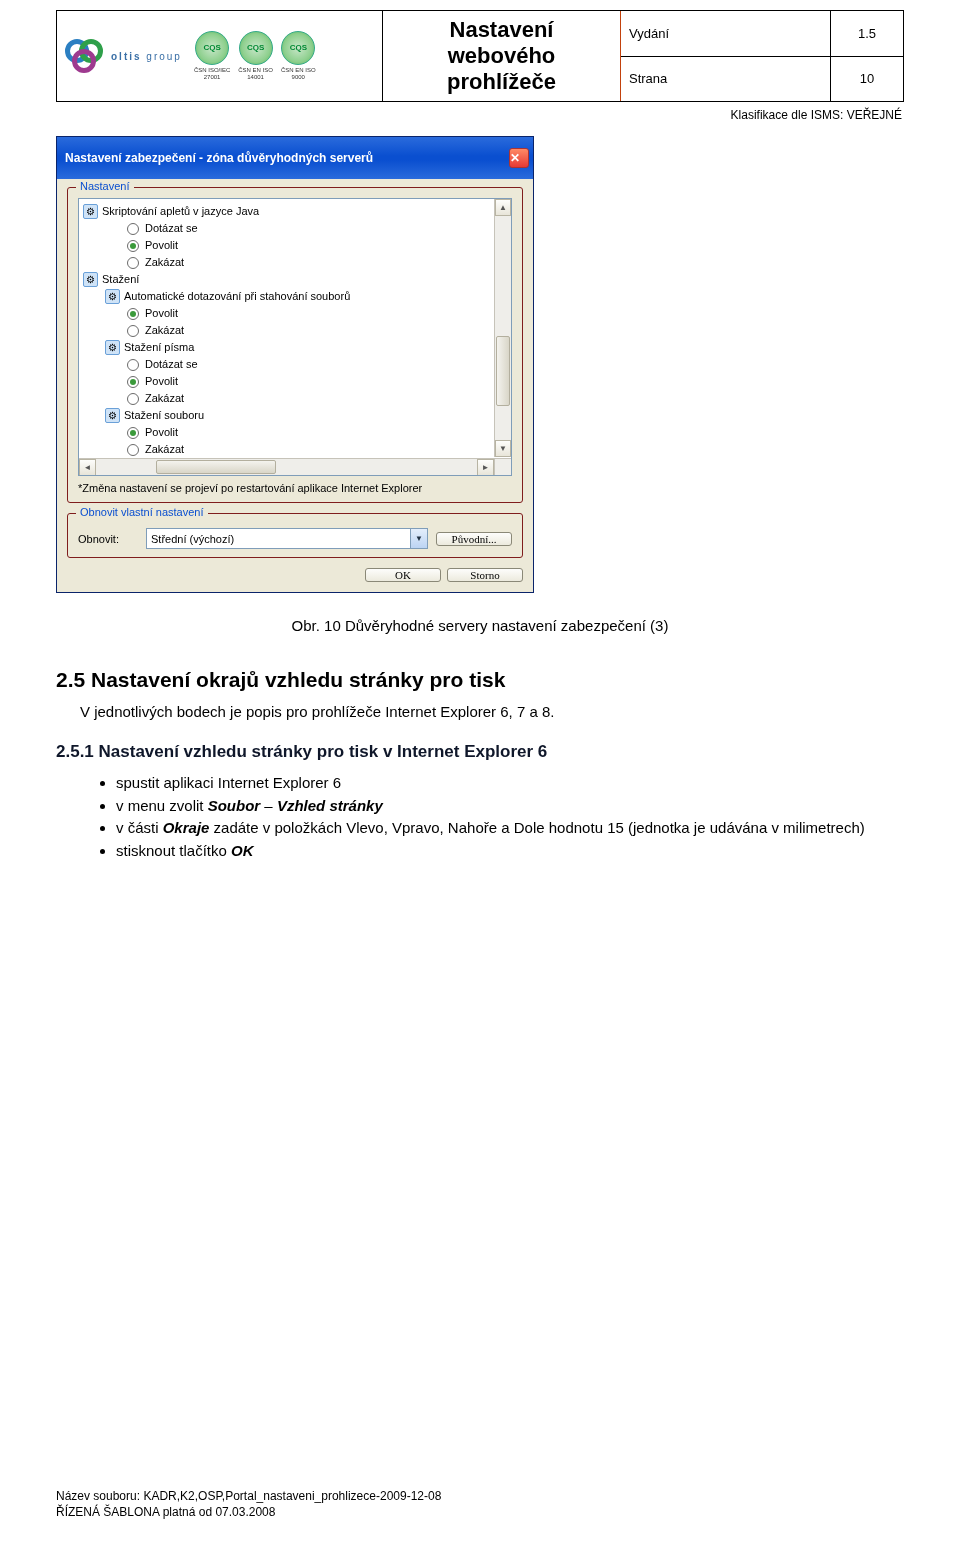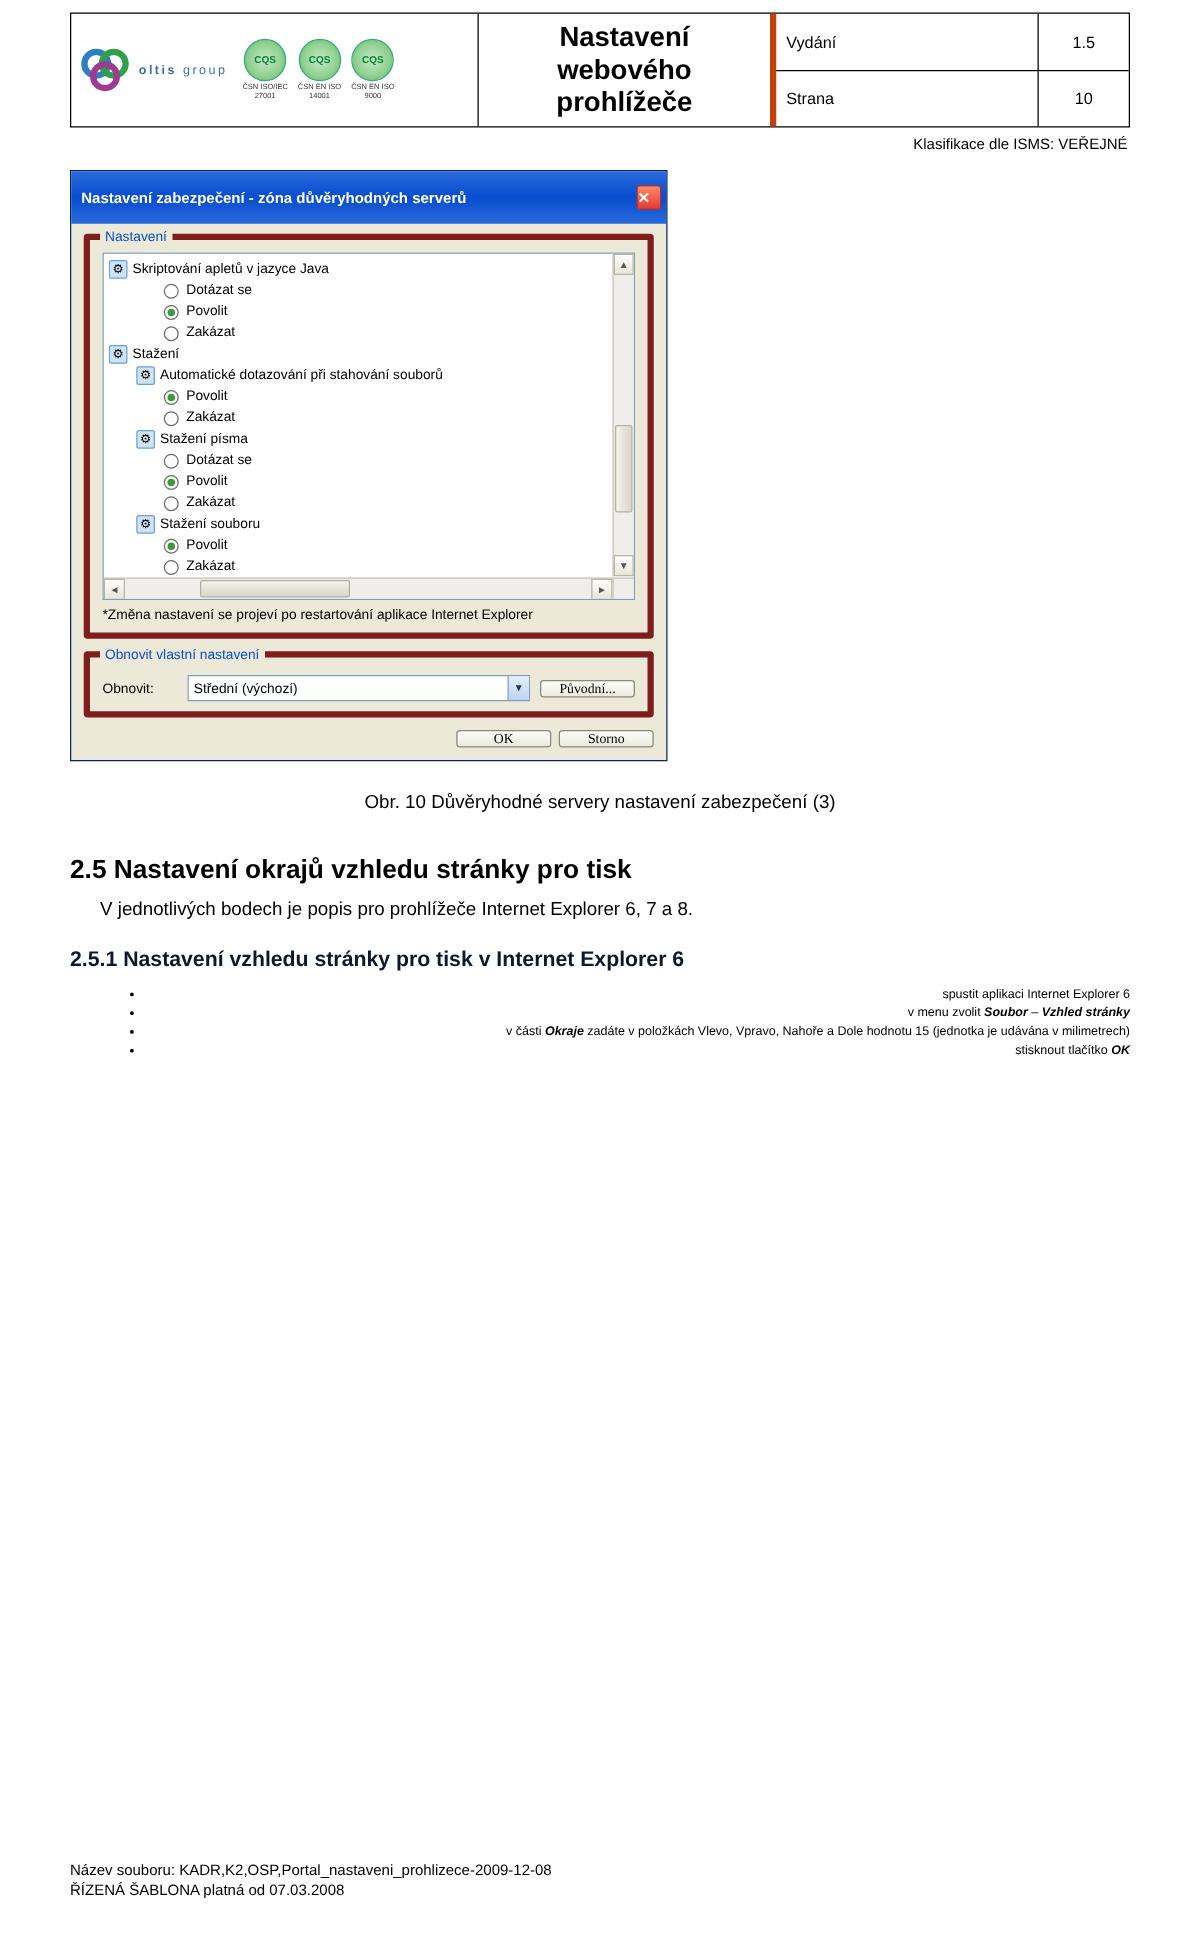--- a/index.html
+++ b/index.html
@@ -13,36 +13,36 @@
   .logo-oltis .rings { width: 44px; height: 34px; position: relative; }
   .logo-oltis .rings span { position: absolute; width: 24px; height: 24px; border: 5px solid #2b7fc2; border-radius: 50%; }
   .logo-oltis .rings span:nth-child(1){ left:0; top:0; }
   .logo-oltis .rings span:nth-child(2){ left:14px; top:0; border-color:#2fa04a;}
   .logo-oltis .rings span:nth-child(3){ left:7px; top:10px; border-color:#9e3a8f;}
   .logo-oltis .txt { font-size: 10px; letter-spacing: 2px; color:#3a6fa6; font-family: Arial, sans-serif;}
   .logo-oltis .txt b { font-weight: bold; }
   .cert-row { display: flex; gap: 8px; }
   .cert { display:flex; flex-direction:column; align-items:center; font-size:6px; line-height:1.1; color:#333;}
   .cert-badge { width:34px; height:34px; border-radius:50%; background: radial-gradient(circle at 50% 50%, #c8e6c9 0%, #8fd08f 60%, #4caf50 100%); display:flex; align-items:center; justify-content:center; font-size:8px; font-weight:bold; color:#083; margin-bottom:2px; border:1px solid #3a8;}
-  .hdr-title { flex:1; display:flex; align-items:center; justify-content:flex-end; border-right:5px solid #c2410c; padding:0 10px;}
+  .hdr-title { flex:1; display:flex; align-items:center; justify-content:flex-end; border-right:1px solid #c2410c; padding:0 10px;}
   .hdr-title h1 { font-family: Verdana, sans-serif; font-size: 22px; font-weight:bold; text-align:center; }
   .hdr-meta { width: 282px; display:flex; flex-direction:column; }
   .meta-row { display:flex; flex:1; border-bottom:1px solid #000; }
   .meta-row:last-child { border-bottom:none; }
   .meta-label { flex:1; padding:2px 8px; font-size:13px; display:flex; align-items:center; border-right:1px solid #000;}
   .meta-val { width:72px; padding:2px 8px; font-size:13px; text-align:center; display:flex; align-items:center; justify-content:center;}
   .classif { text-align:right; font-size:12px; margin:6px 2px 14px 0; }
 
   
   .dlg { width: 478px; margin-left: 0; font-family: Tahoma, Arial, sans-serif; font-size: 11px; color:#000; border:1px solid #0a246a; background:#ece9d8; }
   .dlg-titlebar { height:42px; background: linear-gradient(to bottom, #2a6bdc 0%, #0a4fd0 45%, #0a4fd0 55%, #2a6bdc 100%); display:flex; align-items:center; padding:0 4px 0 8px; color:#fff; font-weight:bold; font-size:12px; }
   .dlg-titlebar span { flex:1; }
   .dlg-close { width:20px; height:20px; background: linear-gradient(to bottom, #ff8a65, #e53935); border:1px solid #a33; border-radius:3px; display:flex; align-items:center; justify-content:center; color:#fff; font-weight:bold; font-size:12px;}
   .dlg-body { padding: 8px 10px 10px 10px; }
-  .grp { border:5px solid #7f1d1d; border-radius:3px; padding:10px 10px 8px 10px; margin-bottom:10px; position:relative; }
+  .grp { border:1px solid #7f1d1d; border-radius:3px; padding:10px 10px 8px 10px; margin-bottom:10px; position:relative; }
   .grp-legend { position:absolute; top:-8px; left:8px; background:#ece9d8; padding:0 4px; color:#0a4fd0; font-size:11px; }
   .listbox { background:#fff; border:1px solid #7f9db9; height:278px; padding:4px 0 4px 4px; position:relative; overflow:hidden; }
   .lb-inner { position:absolute; left:4px; top:4px; right:18px; bottom:18px; overflow:hidden; }
   .tree-item { display:flex; align-items:center; height:17px; line-height:17px; white-space:nowrap; }
   .indent-1 { padding-left: 22px; }
   .indent-2 { padding-left: 44px; }
   .icon-sm { width:15px; height:15px; margin-right:4px; display:inline-flex; align-items:center; justify-content:center; font-size:10px; }
   .ico-gear { background:#cfe3f7; border:1px solid #6aa0d8; border-radius:2px;}
   .radio { width:12px; height:12px; border:1px solid #6b6b6b; border-radius:50%; margin-right:6px; display:inline-flex; align-items:center; justify-content:center; background:#fff;}
   .radio.sel::after { content:''; width:6px; height:6px; border-radius:50%; background:#3b9a3b;}
@@ -58,21 +58,21 @@
   .obn-row { display:flex; align-items:center; gap:8px; padding-top:4px;}
   .obn-label { width:60px; }
   .combo { flex:1; display:flex; height:21px; border:1px solid #7f9db9; background:#fff; align-items:center; padding:0 4px; position:relative;}
   .combo-btn { position:absolute; right:0; top:0; bottom:0; width:17px; background:linear-gradient(#e4eefb,#bcd4f3); border-left:1px solid #7f9db9; display:flex; align-items:center; justify-content:center; font-size:8px; color:#234;}
   .btn { height:14px; padding:0 12px; min-width:76px; background:linear-gradient(#fdfdfb,#eceadd); border:1px solid #8a8877; border-radius:3px; font-family:Tahoma; font-size:11px; display:inline-flex; align-items:center; justify-content:center; cursor:default;}
   .btn-row { display:flex; justify-content:flex-end; gap:6px; margin-top:4px; }
   .caption { font-size:15px; text-align:center; margin:24px 0 34px 0; font-family: Verdana, sans-serif;}
   .sec-h2 { font-family: Verdana, sans-serif; font-size:21px; font-weight:bold; margin-bottom:10px; color:#000;}
   .para { font-family: Verdana, sans-serif; font-size:15px; line-height:1.35; margin: 4px 0 20px 24px; text-align: justify;}
   .sec-h3 { font-family: Verdana, sans-serif; font-size:17px; font-weight:bold; margin:6px 0 10px 0; color:#0f172a;}
-  ul.bul { list-style: disc; margin-left: 60px; font-family: Verdana, sans-serif; font-size:10px; line-height:1.5;text-align:right;}
+  ul.bul { list-style: disc; margin-left: 60px; font-family: Verdana, sans-serif; font-size:15px; line-height:1.5;}
   ul.bul li .ib { font-weight:bold; font-style:italic; }
   .footer { position:absolute; left:56px; bottom:28px; font-size:12px; line-height:1.35;}
 </style>
 </head>
 <body>
 
 <div class="page">
 
   <div class="hdr">
     <div class="hdr-logos">

